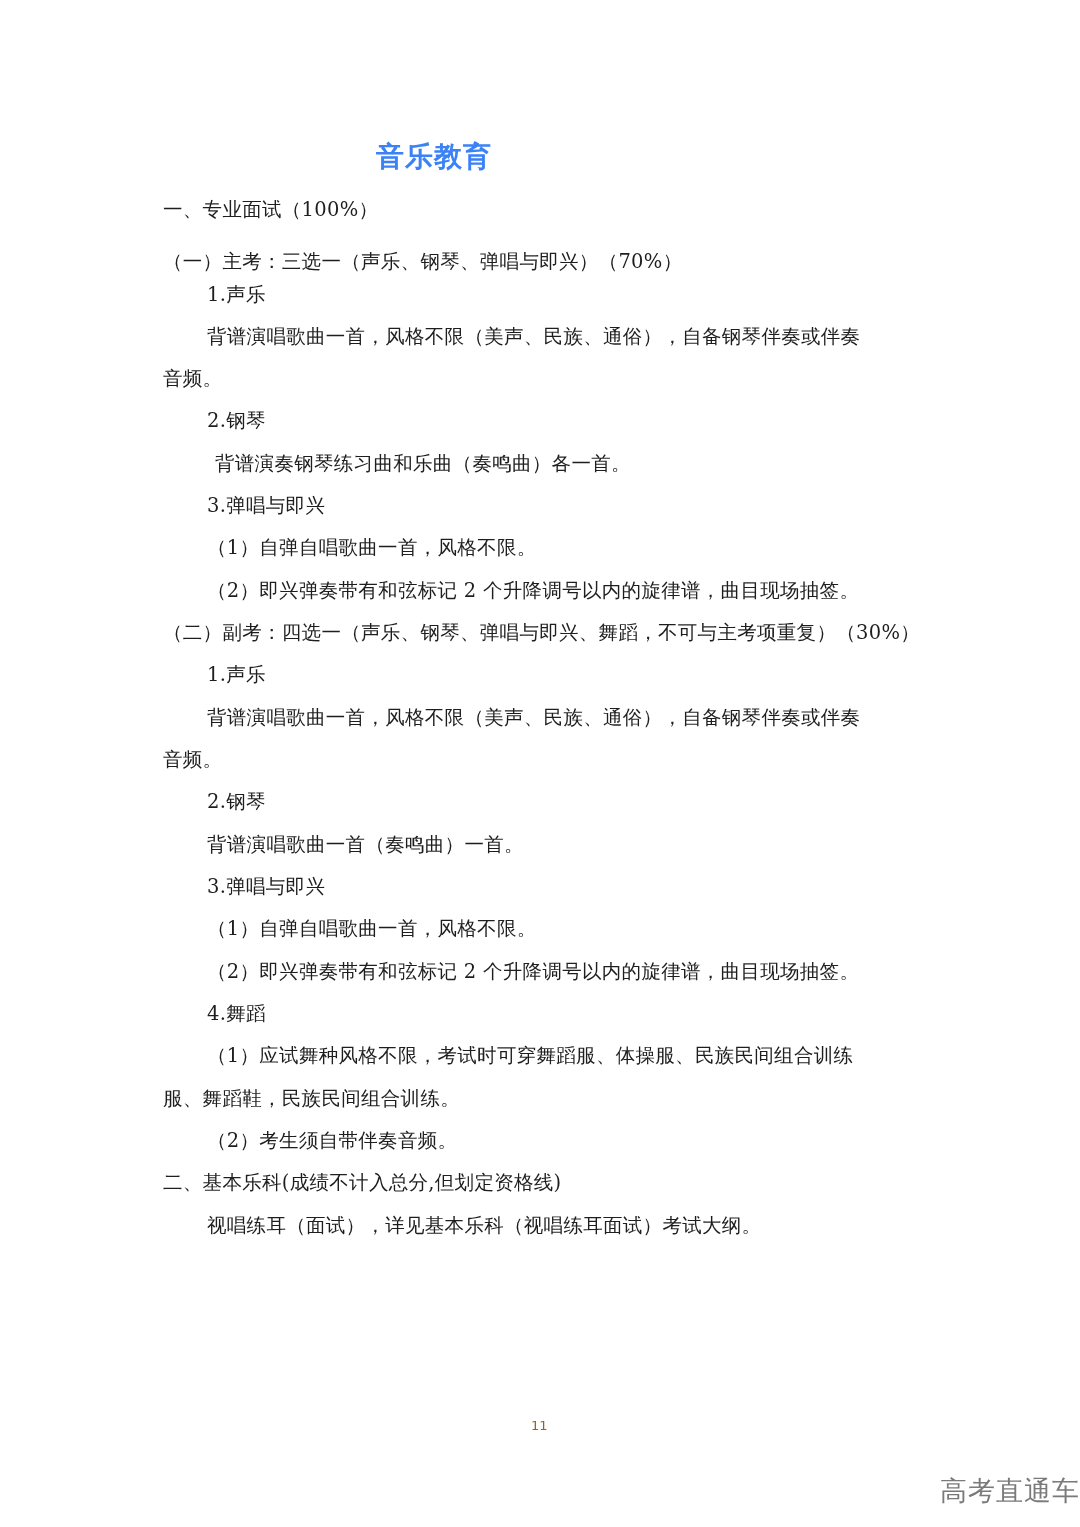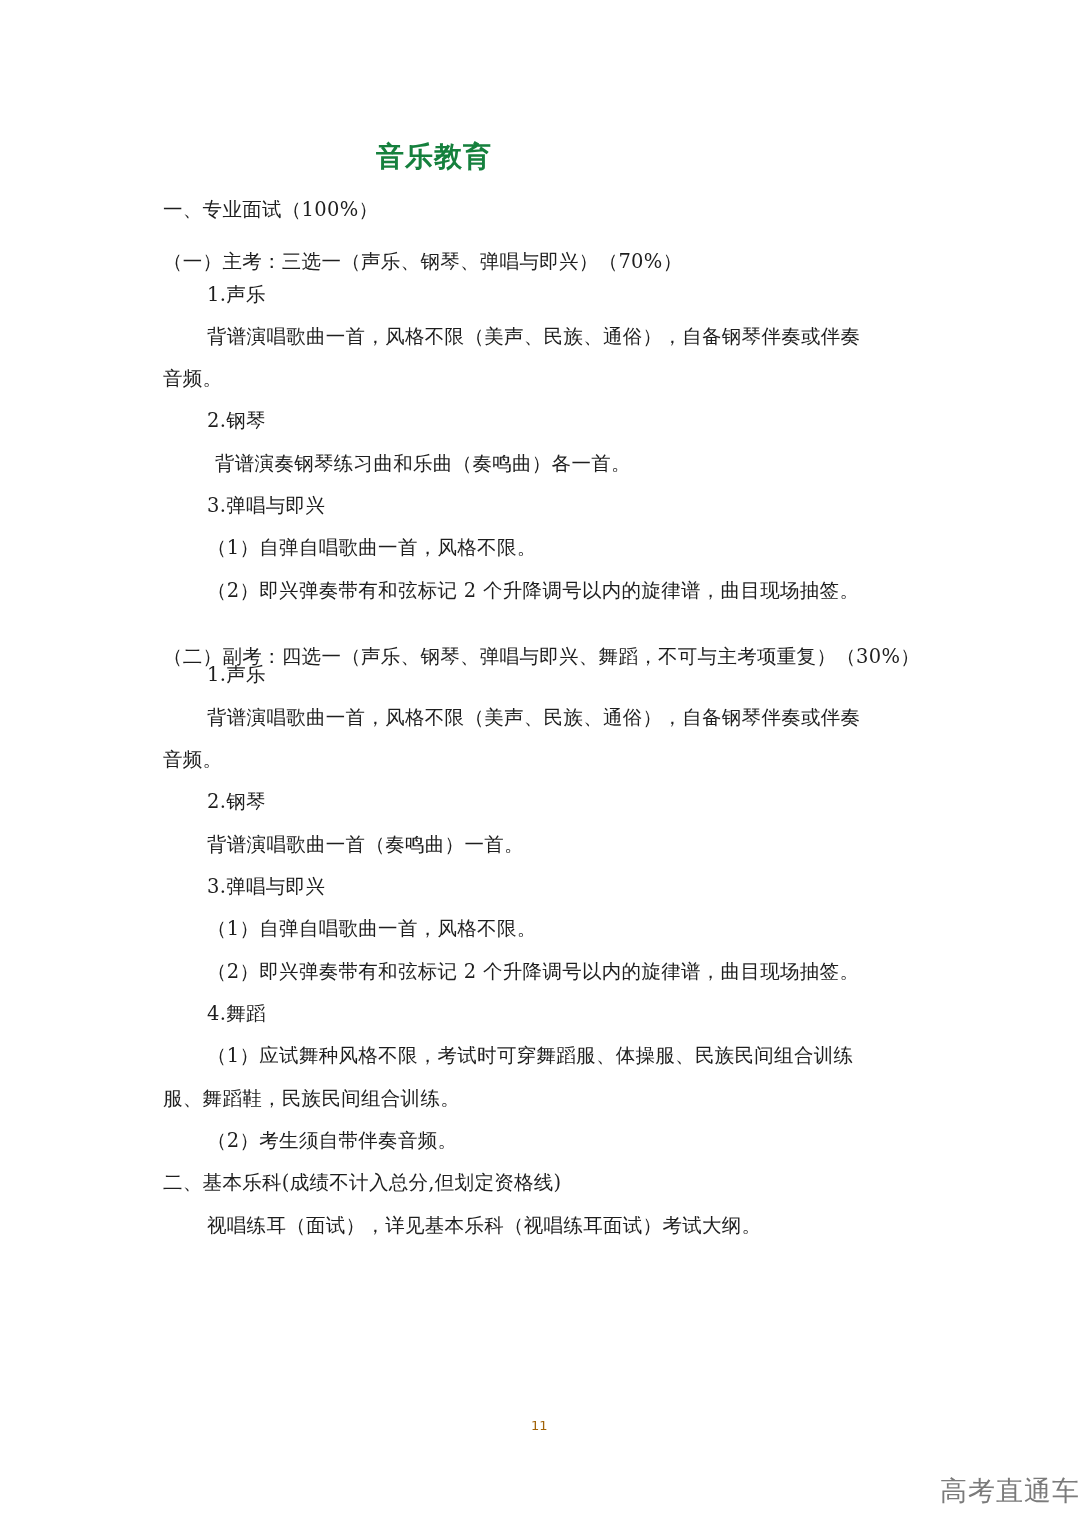--- a/index.html
+++ b/index.html
@@ -17,21 +17,21 @@
     }
     .page-title {
       position: absolute;
       left: 0;
       width: 868px;
       top: 138px;
       text-align: center;
       font-size: 28px;
       font-weight: bold;
       letter-spacing: 1px;
-      color: #15803d;
+      color: #3b82f6;
     }
     .line {
       position: absolute;
       font-size: 19.5px;
       line-height: 26px;
       white-space: nowrap;
       color: #1e1e1e;
       letter-spacing: 0.3px;
     }
     .page-number {
@@ -61,21 +61,21 @@
       <div class="line" style="left: 163px; top: 197px;">一、专业面试（100%）</div>
       <div class="line" style="left: 163px; top: 249px;">（一）主考：三选一（声乐、钢琴、弹唱与即兴）（70%）</div>
       <div class="line" style="left: 207px; top: 282px;">1.声乐</div>
       <div class="line" style="left: 207px; top: 324px;">背谱演唱歌曲一首，风格不限（美声、民族、通俗），自备钢琴伴奏或伴奏</div>
       <div class="line" style="left: 163px; top: 366px;">音频。</div>
       <div class="line" style="left: 207px; top: 408px;">2.钢琴</div>
       <div class="line" style="left: 207px; top: 451px; margin-left: 8px;">背谱演奏钢琴练习曲和乐曲（奏鸣曲）各一首。</div>
       <div class="line" style="left: 207px; top: 493px;">3.弹唱与即兴</div>
       <div class="line" style="left: 207px; top: 535px;">（1）自弹自唱歌曲一首，风格不限。</div>
       <div class="line" style="left: 207px; top: 578px;">（2）即兴弹奏带有和弦标记 2 个升降调号以内的旋律谱，曲目现场抽签。</div>
-      <div class="line" style="left: 163px; top: 620px; margin-top: 24px;">（二）副考：四选一（声乐、钢琴、弹唱与即兴、舞蹈，不可与主考项重复）（30%）</div>
+      <div class="line" style="left: 163px; top: 620px;">（二）副考：四选一（声乐、钢琴、弹唱与即兴、舞蹈，不可与主考项重复）（30%）</div>
       <div class="line" style="left: 207px; top: 662px;">1.声乐</div>
       <div class="line" style="left: 207px; top: 705px;">背谱演唱歌曲一首，风格不限（美声、民族、通俗），自备钢琴伴奏或伴奏</div>
       <div class="line" style="left: 163px; top: 747px;">音频。</div>
       <div class="line" style="left: 207px; top: 789px;">2.钢琴</div>
       <div class="line" style="left: 207px; top: 832px;">背谱演唱歌曲一首（奏鸣曲）一首。</div>
       <div class="line" style="left: 207px; top: 874px;">3.弹唱与即兴</div>
       <div class="line" style="left: 207px; top: 916px;">（1）自弹自唱歌曲一首，风格不限。</div>
       <div class="line" style="left: 207px; top: 959px;">（2）即兴弹奏带有和弦标记 2 个升降调号以内的旋律谱，曲目现场抽签。</div>
       <div class="line" style="left: 207px; top: 1001px;">4.舞蹈</div>
       <div class="line" style="left: 207px; top: 1043px;">（1）应试舞种风格不限，考试时可穿舞蹈服、体操服、民族民间组合训练</div>

